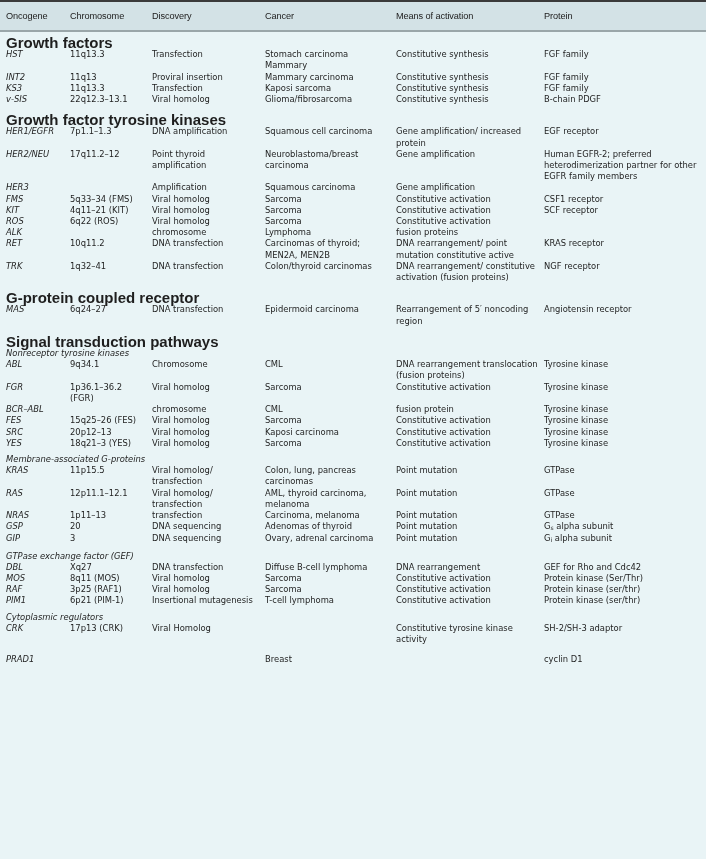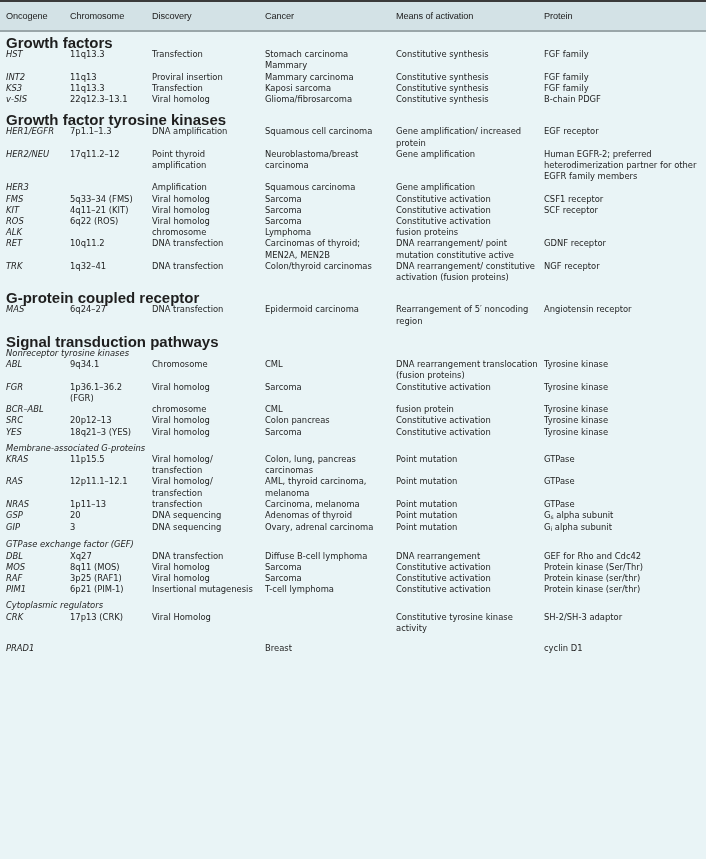--- a/index.html
+++ b/index.html
@@ -139,21 +139,21 @@
           <td>Lymphoma</td>
           <td>fusion proteins</td>
           <td></td>
         </tr>
         <tr>
           <td class="gene">RET</td>
           <td>10q11.2</td>
           <td>DNA transfection</td>
           <td>Carcinomas of thyroid; MEN2A, MEN2B</td>
           <td>DNA rearrangement/ point mutation constitutive active</td>
-          <td>GDNF receptor</td>
+          <td>KRAS receptor</td>
         </tr>
         <tr>
           <td class="gene">TRK</td>
           <td>1q32–41</td>
           <td>DNA transfection</td>
           <td>Colon/thyroid carcinomas</td>
           <td>DNA rearrangement/ constitutive activation (fusion proteins)</td>
           <td>NGF receptor</td>
         </tr>
         <tr class="section">
@@ -191,24 +191,32 @@
         </tr>
         <tr>
           <td class="gene">BCR–ABL</td>
           <td></td>
           <td>chromosome</td>
           <td>CML</td>
           <td>fusion protein</td>
           <td>Tyrosine kinase</td>
         </tr>
         <tr>
+          <td class="gene">FES</td>
+          <td>15q25–26 (FES)</td>
+          <td>Viral homolog</td>
+          <td>Sarcoma</td>
+          <td>Constitutive activation</td>
+          <td>Tyrosine kinase</td>
+        </tr>
+        <tr>
           <td class="gene">SRC</td>
           <td>20p12–13</td>
           <td>Viral homolog</td>
-          <td>Colon pancreas</td>
+          <td>Kaposi carcinoma</td>
           <td>Constitutive activation</td>
           <td>Tyrosine kinase</td>
         </tr>
         <tr>
           <td class="gene">YES</td>
           <td>18q21–3 (YES)</td>
           <td>Viral homolog</td>
           <td>Sarcoma</td>
           <td>Constitutive activation</td>
           <td>Tyrosine kinase</td>

